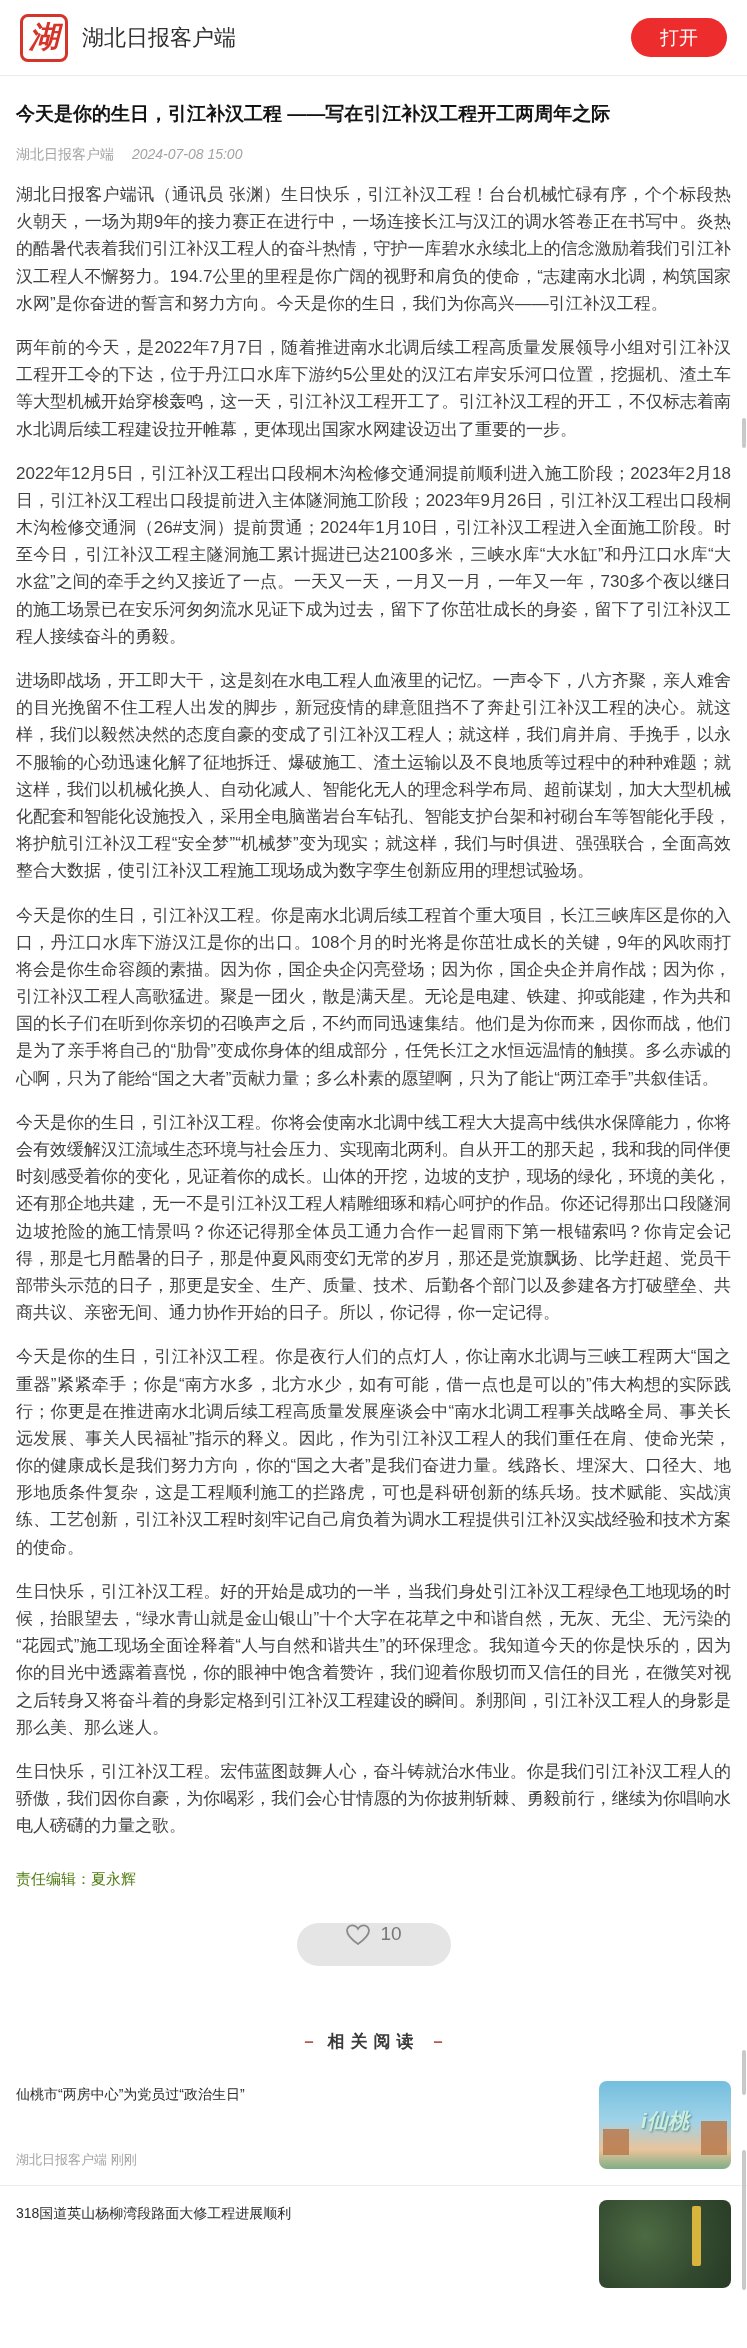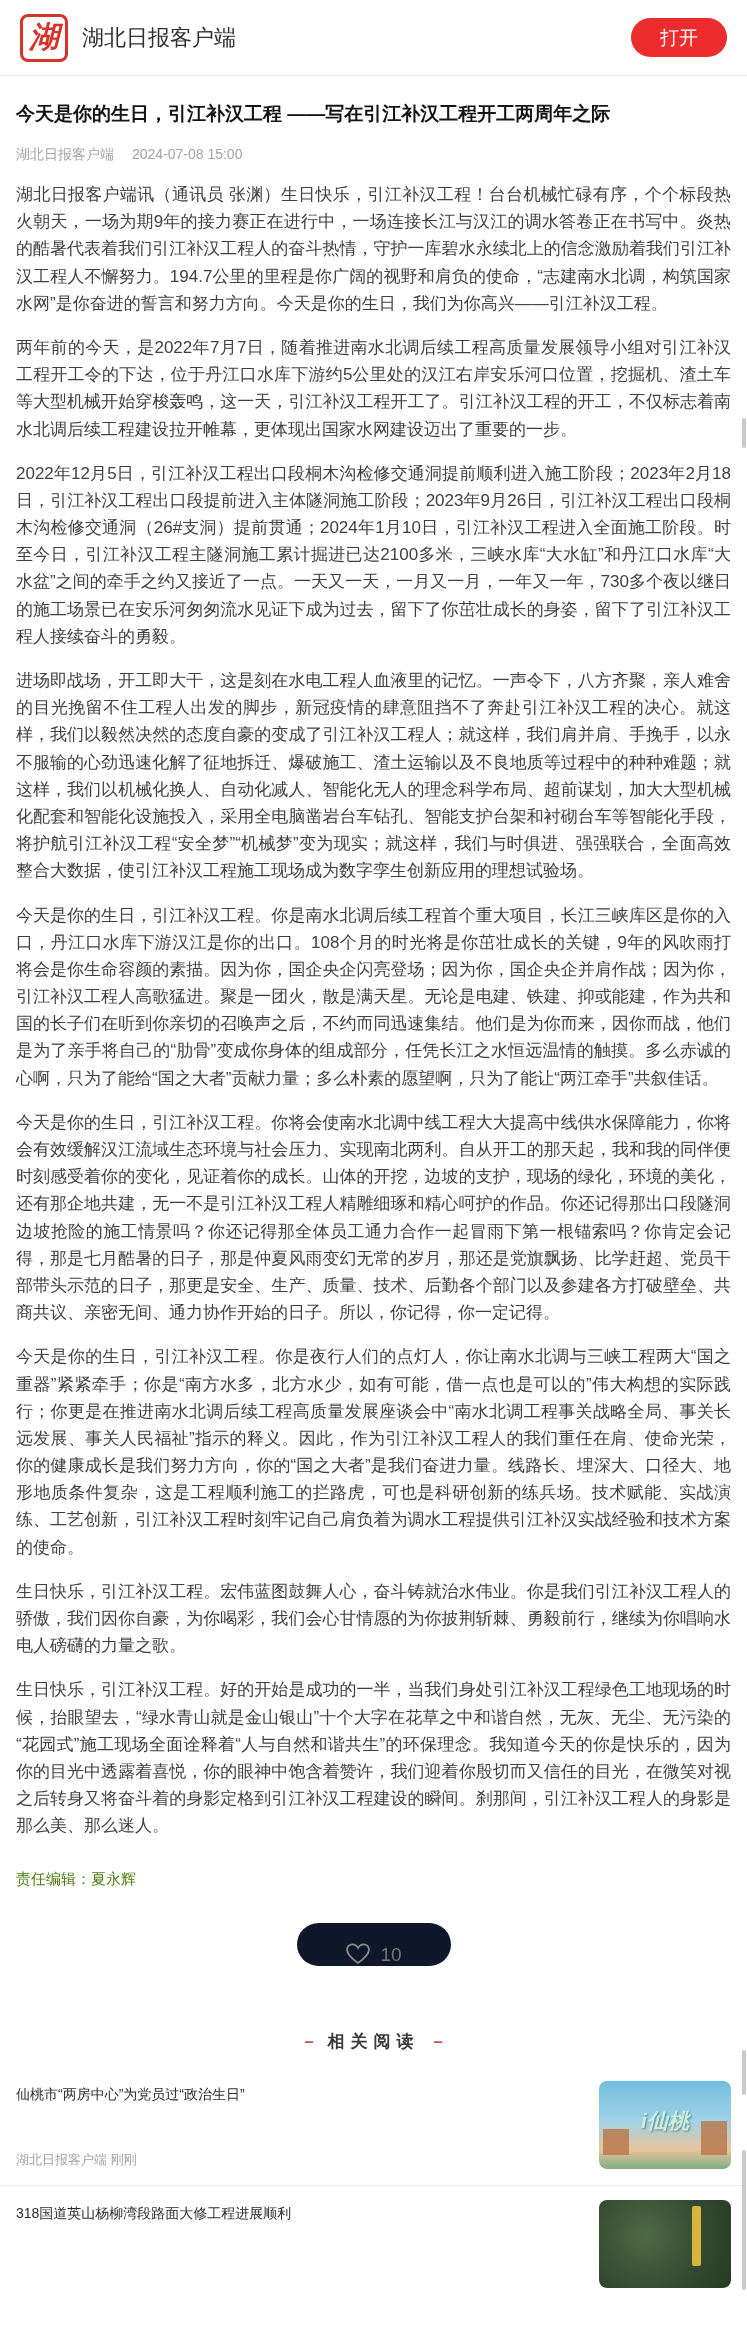--- a/index.html
+++ b/index.html
@@ -47,42 +47,42 @@
   .article { padding: 0 16px; }
   .article-title {
     margin-top: 20px;
     font-size: 19px; line-height: 36px;
     font-weight: bold; color: #141414;
   }
   .article-meta {
     margin-top: 14px;
     font-size: 14px; color: #a3a3a3;
   }
-  .article-meta .meta-time { margin-left: 14px; }
+  .article-meta .meta-time { margin-left: 14px; font-style: italic; }
   .article-body { margin-top: 6px; }
   .article-body p {
     margin-top: 17px;
     font-size: 17px; line-height: 1.6;
     color: #404040;
     text-align: justify;
   }
   .editor-line {
     margin: 30px 16px 0;
     font-size: 15px; color: #4d7c0f;
   }
   
   .like-row {
     margin-top: 34px;
     display: flex; justify-content: center;
   }
   .like-button {
-    background: #0f172a;
+    background: #e5e5e5;
     border: none; border-radius: 22px;
     width: 154px; height: 43px;
-    display: flex; align-items: flex-end; justify-content: center;
+    display: flex; align-items: flex-start; justify-content: center;
     gap: 9px;
     cursor: pointer;
     font-family: inherit;
   }
   .like-button svg { display: block; }
   .like-count { font-size: 19px; color: #777; }
   
   .related { margin-top: 64px; }
   .related-heading {
     display: flex; align-items: center; justify-content: center;
@@ -173,22 +173,22 @@
   </div>
 
   <div class="article-body">
     <p>湖北日报客户端讯（通讯员 张渊）生日快乐，引江补汉工程！台台机械忙碌有序，个个标段热火朝天，一场为期9年的接力赛正在进行中，一场连接长江与汉江的调水答卷正在书写中。炎热的酷暑代表着我们引江补汉工程人的奋斗热情，守护一库碧水永续北上的信念激励着我们引江补汉工程人不懈努力。194.7公里的里程是你广阔的视野和肩负的使命，“志建南水北调，构筑国家水网”是你奋进的誓言和努力方向。今天是你的生日，我们为你高兴——引江补汉工程。</p>
     <p>两年前的今天，是2022年7月7日，随着推进南水北调后续工程高质量发展领导小组对引江补汉工程开工令的下达，位于丹江口水库下游约5公里处的汉江右岸安乐河口位置，挖掘机、渣土车等大型机械开始穿梭轰鸣，这一天，引江补汉工程开工了。引江补汉工程的开工，不仅标志着南水北调后续工程建设拉开帷幕，更体现出国家水网建设迈出了重要的一步。</p>
     <p>2022年12月5日，引江补汉工程出口段桐木沟检修交通洞提前顺利进入施工阶段；2023年2月18日，引江补汉工程出口段提前进入主体隧洞施工阶段；2023年9月26日，引江补汉工程出口段桐木沟检修交通洞（26#支洞）提前贯通；2024年1月10日，引江补汉工程进入全面施工阶段。时至今日，引江补汉工程主隧洞施工累计掘进已达2100多米，三峡水库“大水缸”和丹江口水库“大水盆”之间的牵手之约又接近了一点。一天又一天，一月又一月，一年又一年，730多个夜以继日的施工场景已在安乐河匆匆流水见证下成为过去，留下了你茁壮成长的身姿，留下了引江补汉工程人接续奋斗的勇毅。</p>
     <p>进场即战场，开工即大干，这是刻在水电工程人血液里的记忆。一声令下，八方齐聚，亲人难舍的目光挽留不住工程人出发的脚步，新冠疫情的肆意阻挡不了奔赴引江补汉工程的决心。就这样，我们以毅然决然的态度自豪的变成了引江补汉工程人；就这样，我们肩并肩、手挽手，以永不服输的心劲迅速化解了征地拆迁、爆破施工、渣土运输以及不良地质等过程中的种种难题；就这样，我们以机械化换人、自动化减人、智能化无人的理念科学布局、超前谋划，加大大型机械化配套和智能化设施投入，采用全电脑凿岩台车钻孔、智能支护台架和衬砌台车等智能化手段，将护航引江补汉工程“安全梦”“机械梦”变为现实；就这样，我们与时俱进、强强联合，全面高效整合大数据，使引江补汉工程施工现场成为数字孪生创新应用的理想试验场。</p>
     <p>今天是你的生日，引江补汉工程。你是南水北调后续工程首个重大项目，长江三峡库区是你的入口，丹江口水库下游汉江是你的出口。108个月的时光将是你茁壮成长的关键，9年的风吹雨打将会是你生命容颜的素描。因为你，国企央企闪亮登场；因为你，国企央企并肩作战；因为你，引江补汉工程人高歌猛进。聚是一团火，散是满天星。无论是电建、铁建、抑或能建，作为共和国的长子们在听到你亲切的召唤声之后，不约而同迅速集结。他们是为你而来，因你而战，他们是为了亲手将自己的“肋骨”变成你身体的组成部分，任凭长江之水恒远温情的触摸。多么赤诚的心啊，只为了能给“国之大者”贡献力量；多么朴素的愿望啊，只为了能让“两江牵手”共叙佳话。</p>
     <p>今天是你的生日，引江补汉工程。你将会使南水北调中线工程大大提高中线供水保障能力，你将会有效缓解汉江流域生态环境与社会压力、实现南北两利。自从开工的那天起，我和我的同伴便时刻感受着你的变化，见证着你的成长。山体的开挖，边坡的支护，现场的绿化，环境的美化，还有那企地共建，无一不是引江补汉工程人精雕细琢和精心呵护的作品。你还记得那出口段隧洞边坡抢险的施工情景吗？你还记得那全体员工通力合作一起冒雨下第一根锚索吗？你肯定会记得，那是七月酷暑的日子，那是仲夏风雨变幻无常的岁月，那还是党旗飘扬、比学赶超、党员干部带头示范的日子，那更是安全、生产、质量、技术、后勤各个部门以及参建各方打破壁垒、共商共议、亲密无间、通力协作开始的日子。所以，你记得，你一定记得。</p>
     <p>今天是你的生日，引江补汉工程。你是夜行人们的点灯人，你让南水北调与三峡工程两大“国之重器”紧紧牵手；你是“南方水多，北方水少，如有可能，借一点也是可以的”伟大构想的实际践行；你更是在推进南水北调后续工程高质量发展座谈会中“南水北调工程事关战略全局、事关长远发展、事关人民福祉”指示的释义。因此，作为引江补汉工程人的我们重任在肩、使命光荣，你的健康成长是我们努力方向，你的“国之大者”是我们奋进力量。线路长、埋深大、口径大、地形地质条件复杂，这是工程顺利施工的拦路虎，可也是科研创新的练兵场。技术赋能、实战演练、工艺创新，引江补汉工程时刻牢记自己肩负着为调水工程提供引江补汉实战经验和技术方案的使命。</p>
+    <p>生日快乐，引江补汉工程。好的开始是成功的一半，当我们身处引江补汉工程绿色工地现场的时候，抬眼望去，“绿水青山就是金山银山”十个大字在花草之中和谐自然，无灰、无尘、无污染的“花园式”施工现场全面诠释着“人与自然和谐共生”的环保理念。我知道今天的你是快乐的，因为你的目光中透露着喜悦，你的眼神中饱含着赞许，我们迎着你殷切而又信任的目光，在微笑对视之后转身又将奋斗着的身影定格到引江补汉工程建设的瞬间。刹那间，引江补汉工程人的身影是那么美、那么迷人。</p>
     <p>生日快乐，引江补汉工程。宏伟蓝图鼓舞人心，奋斗铸就治水伟业。你是我们引江补汉工程人的骄傲，我们因你自豪，为你喝彩，我们会心甘情愿的为你披荆斩棘、勇毅前行，继续为你唱响水电人磅礴的力量之歌。</p>
-    <p>生日快乐，引江补汉工程。好的开始是成功的一半，当我们身处引江补汉工程绿色工地现场的时候，抬眼望去，“绿水青山就是金山银山”十个大字在花草之中和谐自然，无灰、无尘、无污染的“花园式”施工现场全面诠释着“人与自然和谐共生”的环保理念。我知道今天的你是快乐的，因为你的目光中透露着喜悦，你的眼神中饱含着赞许，我们迎着你殷切而又信任的目光，在微笑对视之后转身又将奋斗着的身影定格到引江补汉工程建设的瞬间。刹那间，引江补汉工程人的身影是那么美、那么迷人。</p>
   </div>
 </main>
 
 <div class="editor-line">责任编辑：夏永辉</div>
 
 <div class="like-row">
   <button class="like-button">
     <span>
       <svg width="26" height="24" viewBox="0 0 26 24">
         <path d="M13 21 C 5 15.5, 2 11.5, 2 7.6 C 2 4.6 4.4 2.3 7.3 2.3 C 9.5 2.3 11.7 3.7 13 5.9 C 14.3 3.7 16.5 2.3 18.7 2.3 C 21.6 2.3 24 4.6 24 7.6 C 24 11.5 21 15.5 13 21 Z" fill="none" stroke="#8a8a8a" stroke-width="1.8"></path>

